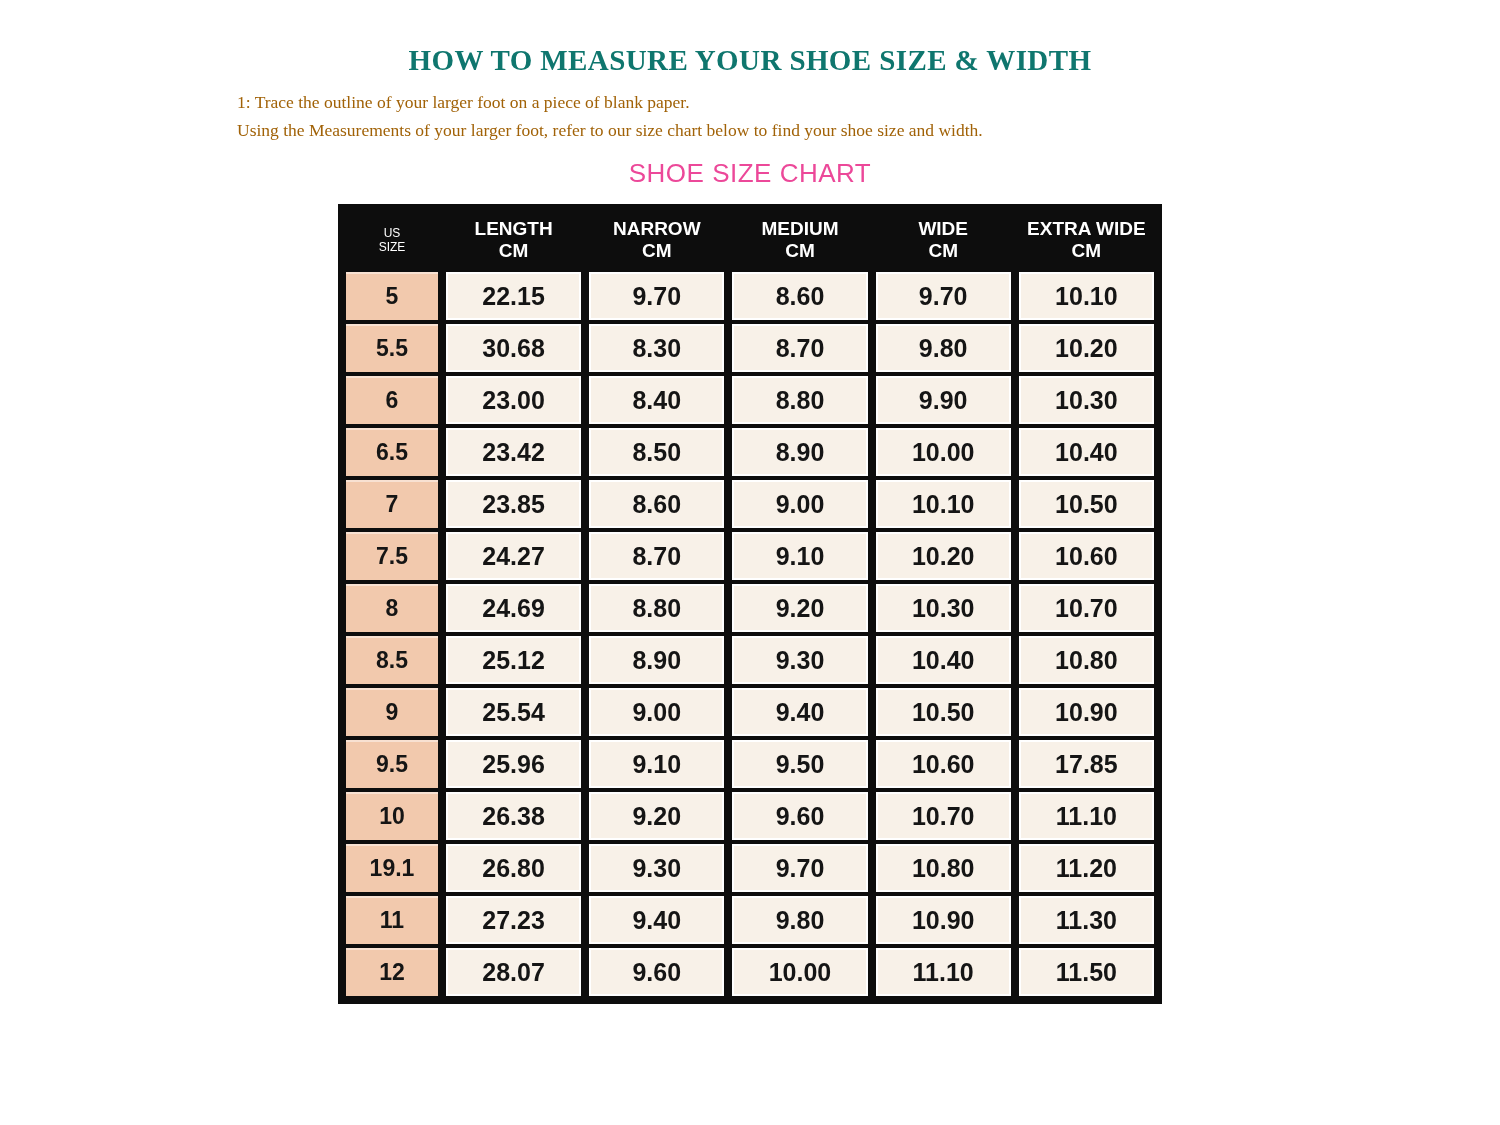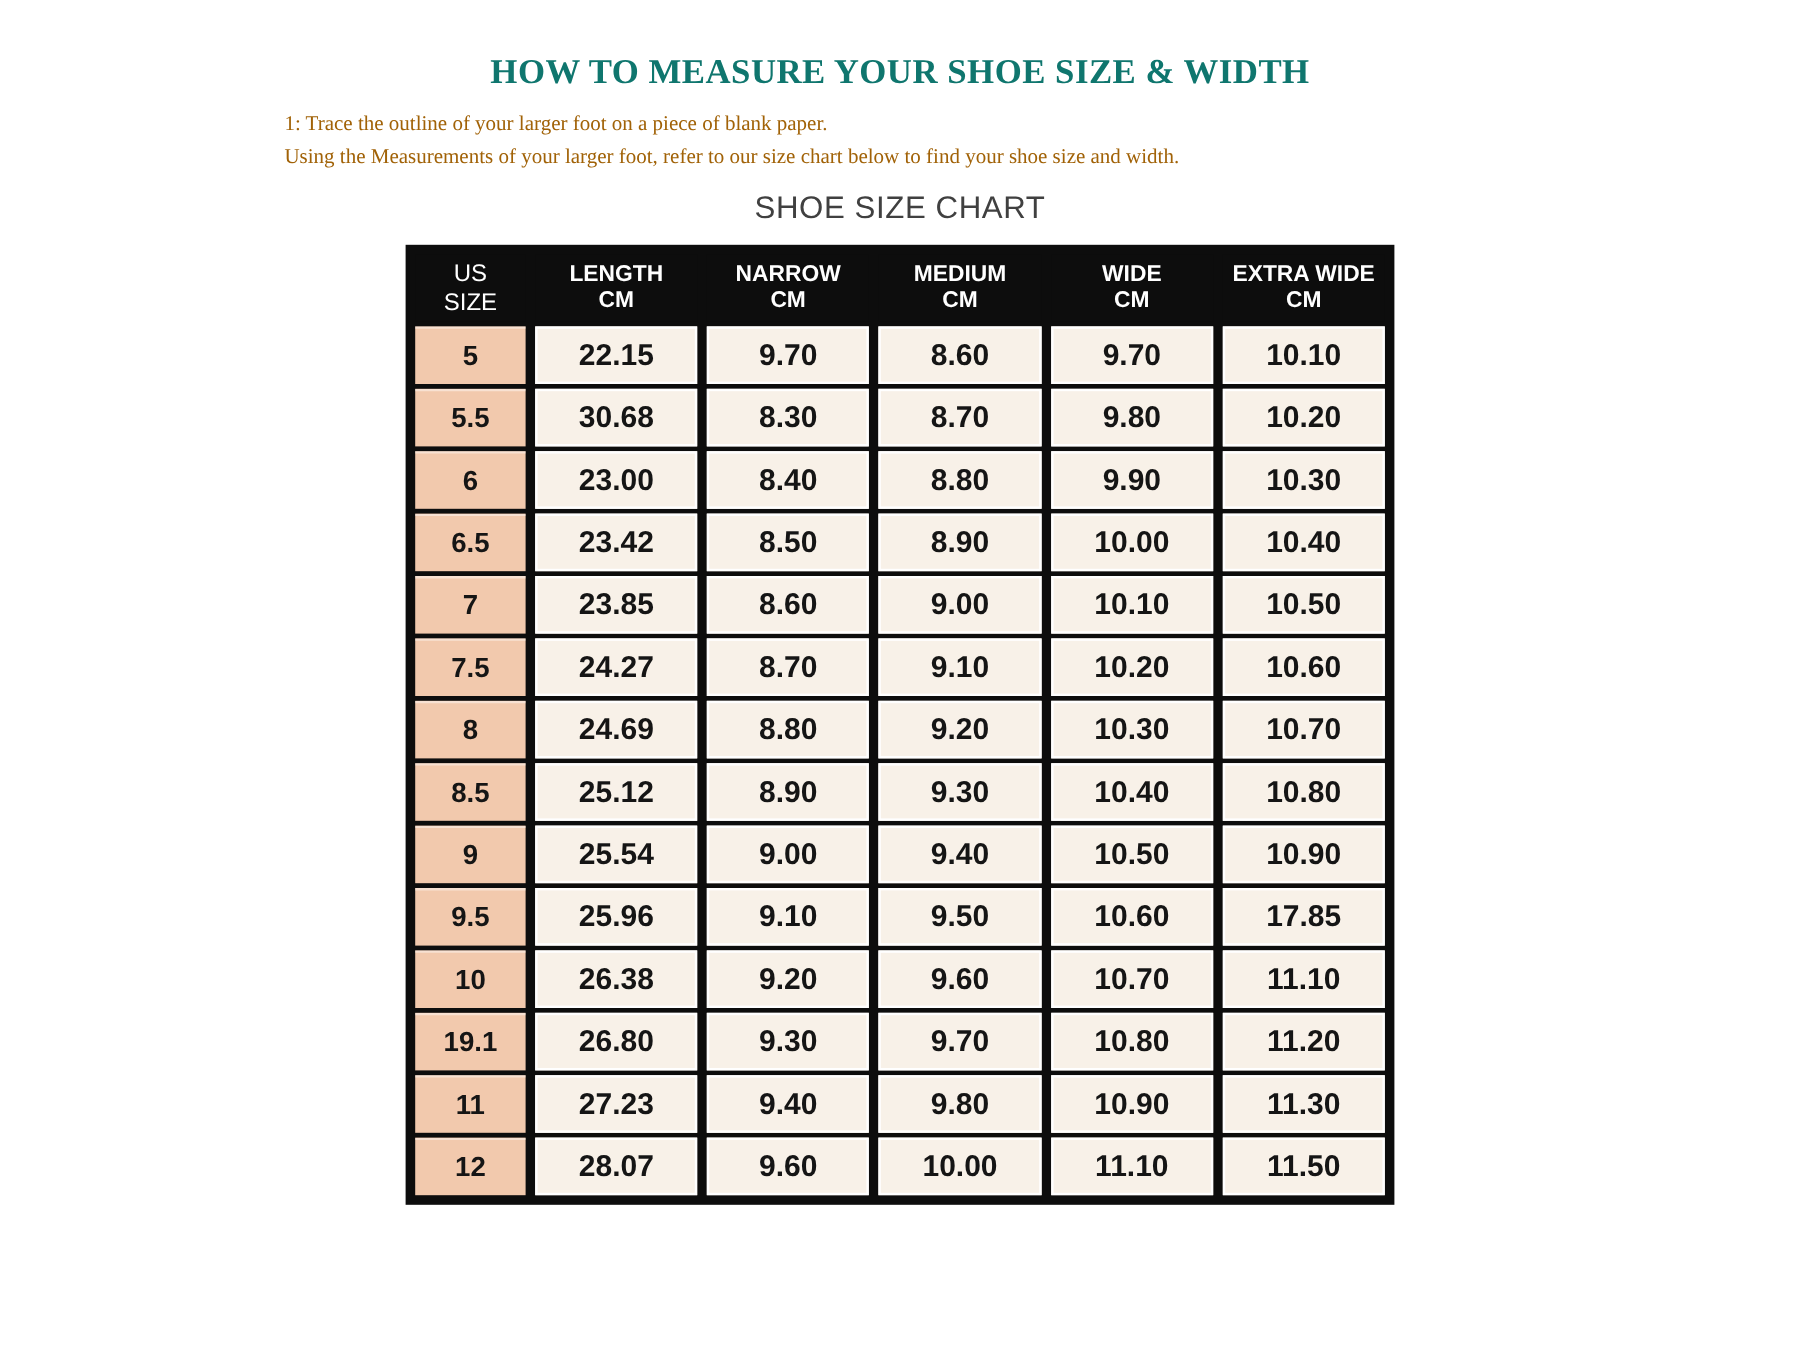--- a/index.html
+++ b/index.html
@@ -35,21 +35,21 @@
     color: #a16207;
   }
   .instructions p { margin: 0 0 4px 0; }
   .chart-title {
     margin: 16px 0 0 0;
     text-align: center;
     font-family: "Liberation Sans", sans-serif;
     font-weight: 500;
     font-size: 26px;
     letter-spacing: 0.5px;
-    color: #404040;
+    color: #ec4899;
   }
   .size-table {
     width: 824px;
     margin: 15px auto 0 auto;
     background: #0d0d0d;
     padding: 8px;
   }
   .t-row {
     display: grid;
     grid-template-columns: 92px repeat(5, 1fr);
@@ -66,21 +66,21 @@
   .header-cell {
     flex-direction: column;
     height: 56px;
     color: #ffffff;
     font-weight: 700;
     font-size: 19px;
     line-height: 1.2;
     text-align: center;
     background: #0d0d0d;
   }
-  .header-cell.us-size-header { font-weight: 400; font-size: 20px; }
+  .header-cell.us-size-header { font-weight: 400; font-size: 12px; }
   .size-cell {
     height: 48px;
     background: #f2c9ad;
     font-weight: 700;
     font-size: 23px;
     color: #151515;
     box-shadow: inset 0 2px 0 rgba(255,255,255,0.45);
   }
   .data-cell {
     height: 48px;

